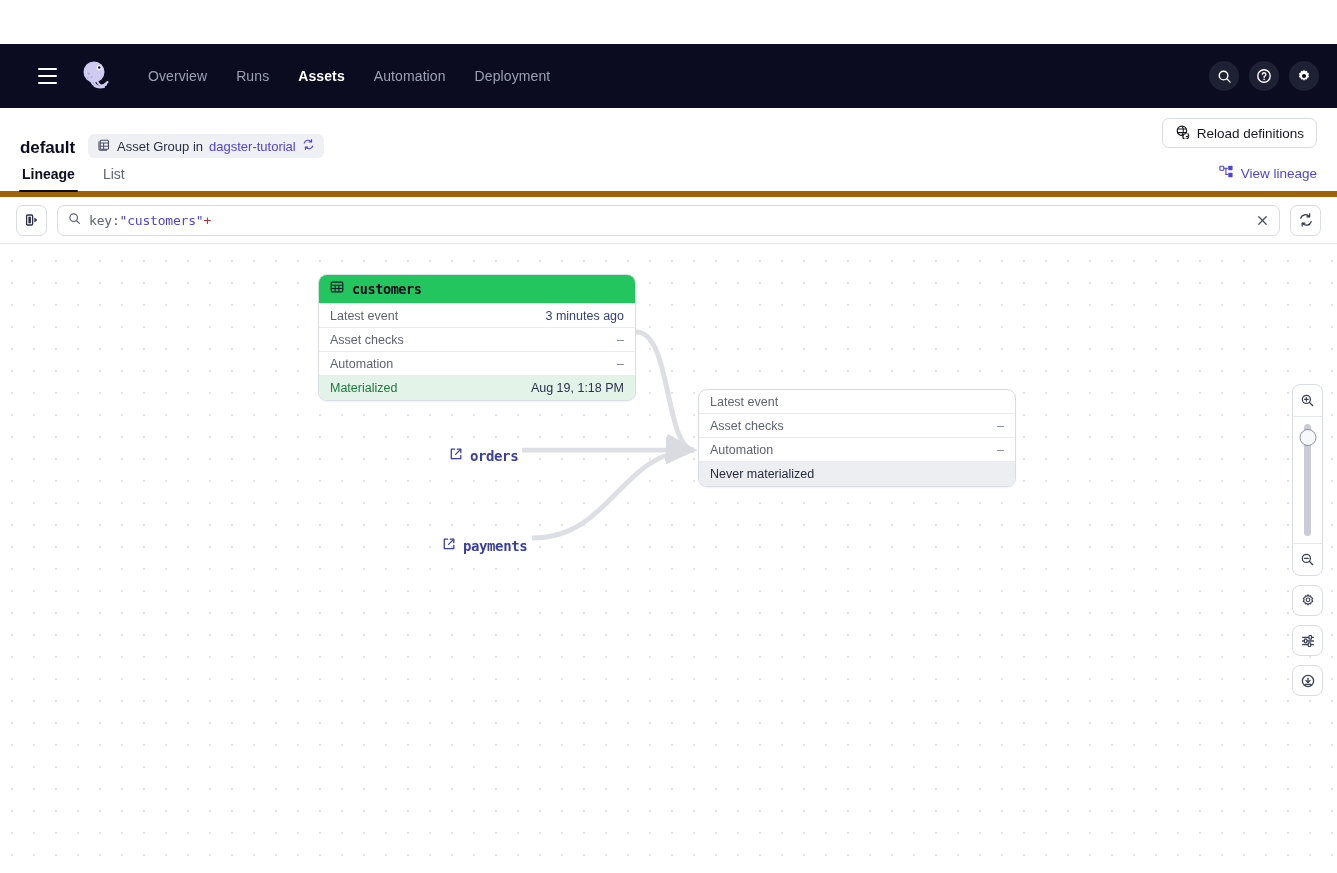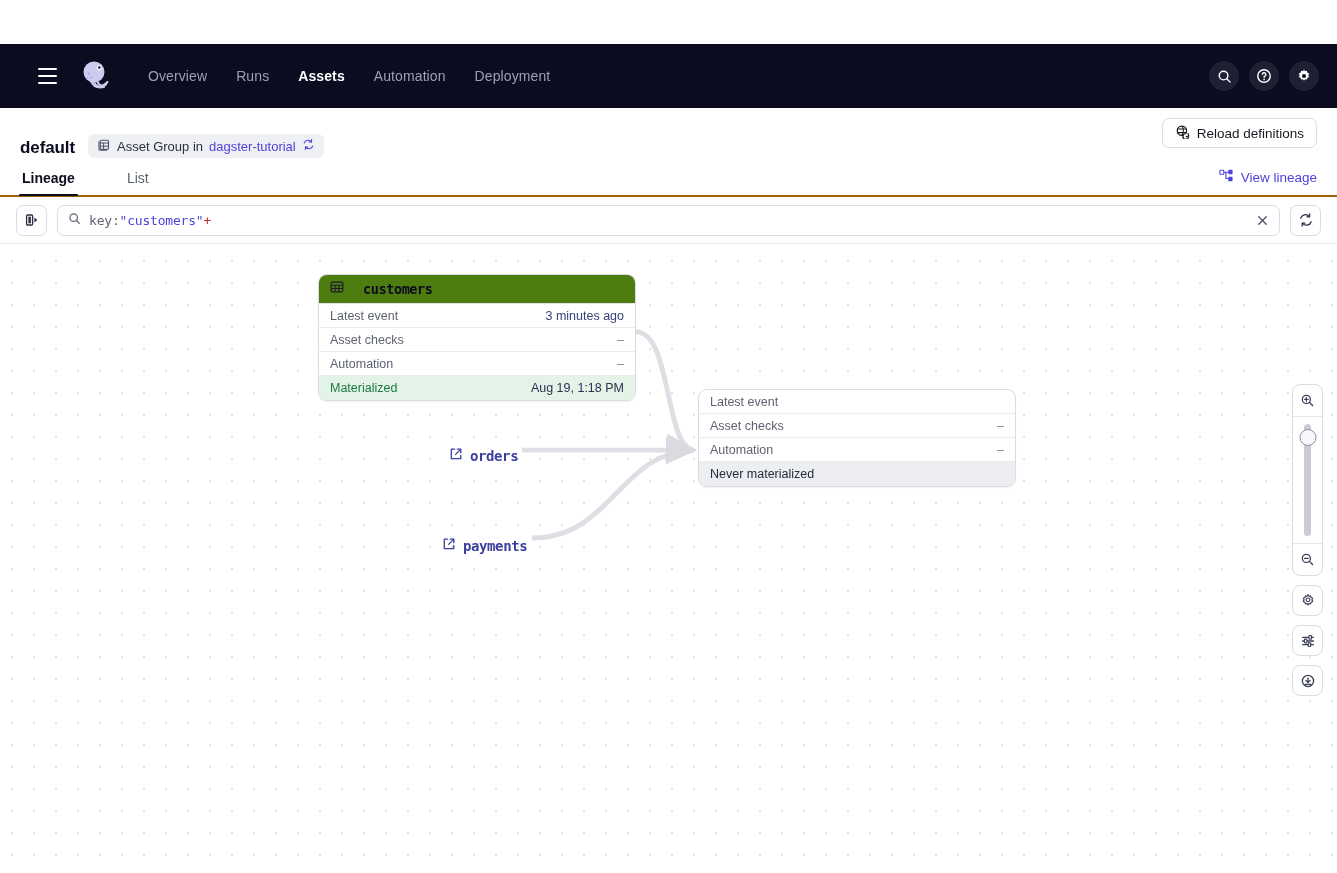--- a/index.html
+++ b/index.html
@@ -47,21 +47,21 @@
   .reload-btn {
     position: absolute; right: 20px; top: 50%; transform: translateY(-50%);
     height: 30px; border: 1px solid #D9DCE3; border-radius: 7px; background: #fff;
     display: flex; align-items: center; gap: 7px; padding: 0 12px;
     font-size: 13.5px; color: #17181F; cursor: pointer;
   }
 
   
   .tabsrow {
     flex: 0 0 39px; height: 39px; display: flex; align-items: flex-end;
-    padding: 0 20px; border-bottom: 2px solid #a16207; position: relative; background: #fff; gap: 24px;
+    padding: 0 20px; border-bottom: 6px solid #a16207; position: relative; background: #fff;
   }
   .tab {
     font-size: 14px; color: #5E6272; padding: 0 2px 9px 2px; margin-right: 24px;
     cursor: pointer; position: relative; font-weight: 400;
   }
   .tab.active { color: #0B0C1F; font-weight: 700; }
   .tab.active::after {
     content: ''; position: absolute; left: -1px; right: -1px; bottom: -1px;
     height: 2px; background: #0B0C1F; border-radius: 1px;
   }
@@ -112,21 +112,21 @@
   .edges { position: absolute; inset: 0; width: 100%; height: 100%; pointer-events: none; }
 
   
   .node {
     position: absolute; background: #fff; border: 1px solid #D9DCE3;
     border-radius: 9px; overflow: hidden;
     box-shadow: 0 1px 2px rgba(16,22,40,.06);
     cursor: pointer;
   }
   .node-head {
-    height: 29px; background: #4d7c0f; display: flex; align-items: center; gap: 19px;
+    height: 29px; background: #22c55e; display: flex; align-items: center; gap: 8px;
     padding: 0 11px; border-bottom: 1px solid #E6E7EB;
   }
   .node-name {
     font-family: "DejaVu Sans Mono", monospace; font-size: 13.5px; font-weight: 700;
     color: #0B0C1F; letter-spacing: -.4px; white-space: nowrap;
   }
   .node-row {
     height: 24px; display: flex; align-items: center; justify-content: space-between;
     padding: 0 11px; border-bottom: 1px solid #EBECF0; font-size: 12.5px;
   }

